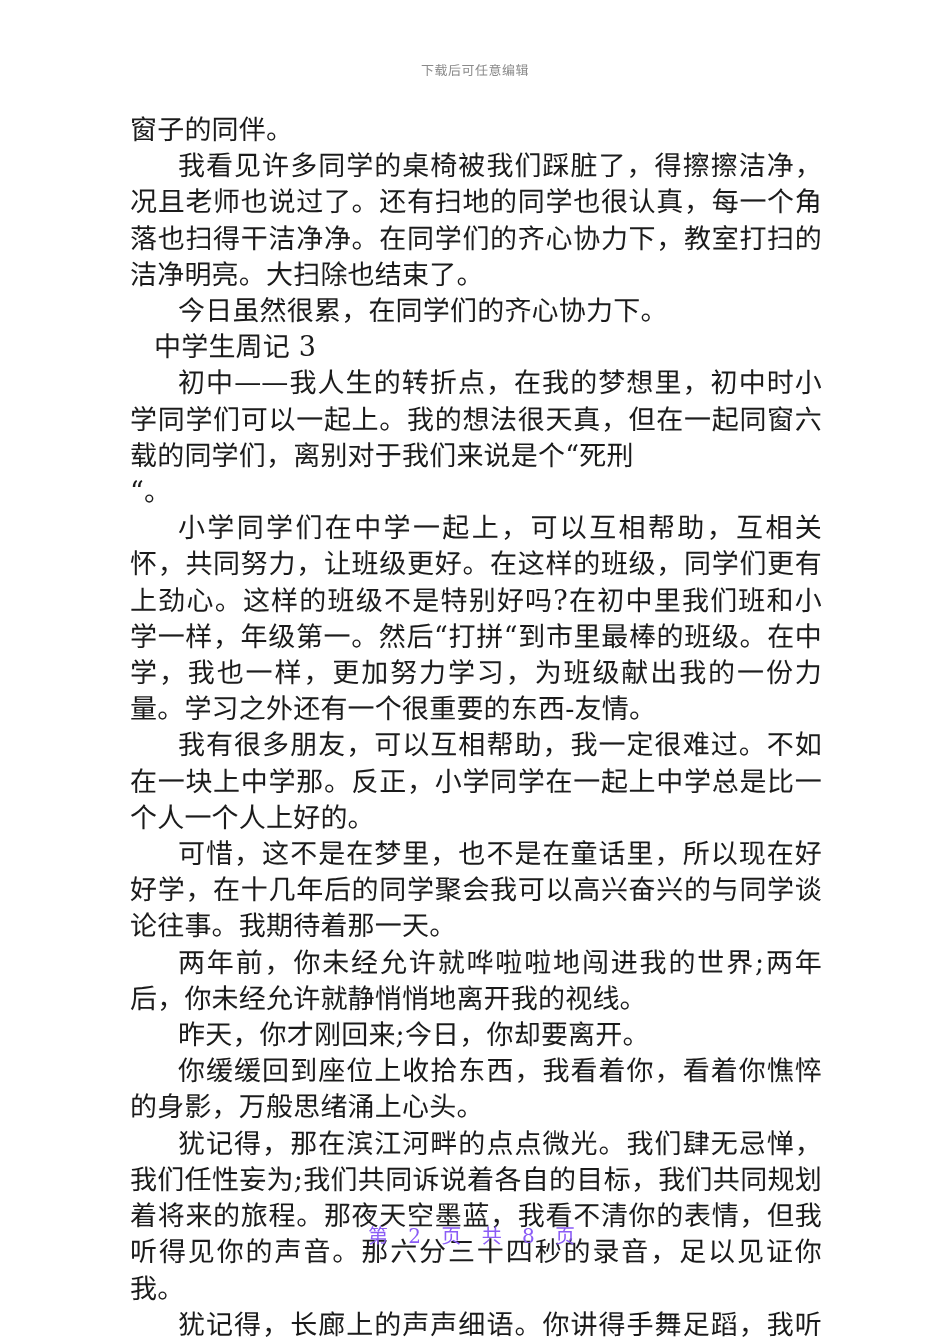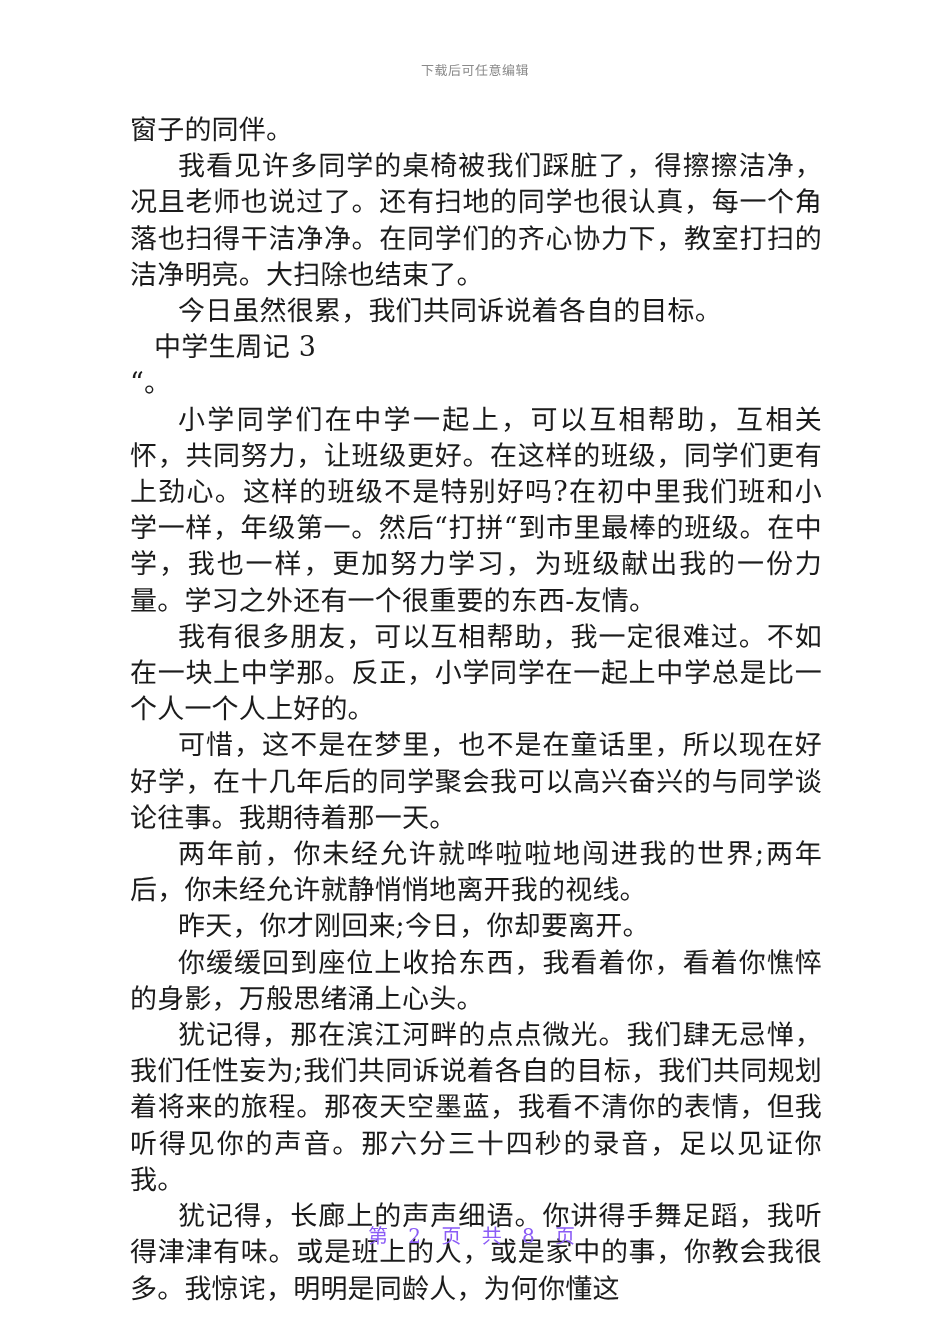--- a/index.html
+++ b/index.html
@@ -95,22 +95,23 @@
 </head>
 <body>
 
 <div class="page">
 
   <div class="page-header">下载后可任意编辑</div>
 
   <div class="doc-body">
     <p class="para indent-0">窗子的同伴。</p>
     <p class="para indent-2">我看见许多同学的桌椅被我们踩脏了，得擦擦洁净，况且老师也说过了。还有扫地的同学也很认真，每一个角落也扫得干洁净净。在同学们的齐心协力下，教室打扫的洁净明亮。大扫除也结束了。</p>
-    <p class="para indent-2">今日虽然很累，我们共同诉说着各自的目标。</p>
+    <p class="para indent-2">今日虽然很累，在同学们的齐心协力下。</p>
     <p class="para indent-1">中学生周记 3</p>
+    <p class="para indent-2">初中——我人生的转折点，在我的梦想里，初中时小学同学们可以一起上。我的想法很天真，但在一起同窗六载的同学们，离别对于我们来说是个“死刑</p>
     <p class="para orphan">“。</p>
     <p class="para indent-2">小学同学们在中学一起上，可以互相帮助，互相关怀，共同努力，让班级更好。在这样的班级，同学们更有上劲心。这样的班级不是特别好吗?在初中里我们班和小学一样，年级第一。然后“打拼“到市里最棒的班级。在中学，我也一样，更加努力学习，为班级献出我的一份力量。学习之外还有一个很重要的东西-友情。</p>
     <p class="para indent-2">我有很多朋友，可以互相帮助，我一定很难过。不如在一块上中学那。反正，小学同学在一起上中学总是比一个人一个人上好的。</p>
     <p class="para indent-2">可惜，这不是在梦里，也不是在童话里，所以现在好好学，在十几年后的同学聚会我可以高兴奋兴的与同学谈论往事。我期待着那一天。</p>
     <p class="para indent-2">两年前，你未经允许就哗啦啦地闯进我的世界;两年后，你未经允许就静悄悄地离开我的视线。</p>
     <p class="para indent-2">昨天，你才刚回来;今日，你却要离开。</p>
     <p class="para indent-2">你缓缓回到座位上收拾东西，我看着你，看着你憔悴的身影，万般思绪涌上心头。</p>
     <p class="para indent-2">犹记得，那在滨江河畔的点点微光。我们肆无忌惮，我们任性妄为;我们共同诉说着各自的目标，我们共同规划着将来的旅程。那夜天空墨蓝，我看不清你的表情，但我听得见你的声音。那六分三十四秒的录音，足以见证你我。</p>
     <p class="para indent-2">犹记得，长廊上的声声细语。你讲得手舞足蹈，我听得津津有味。或是班上的人，或是家中的事，你教会我很多。我惊诧，明明是同龄人，为何你懂这</p>
   </div>

